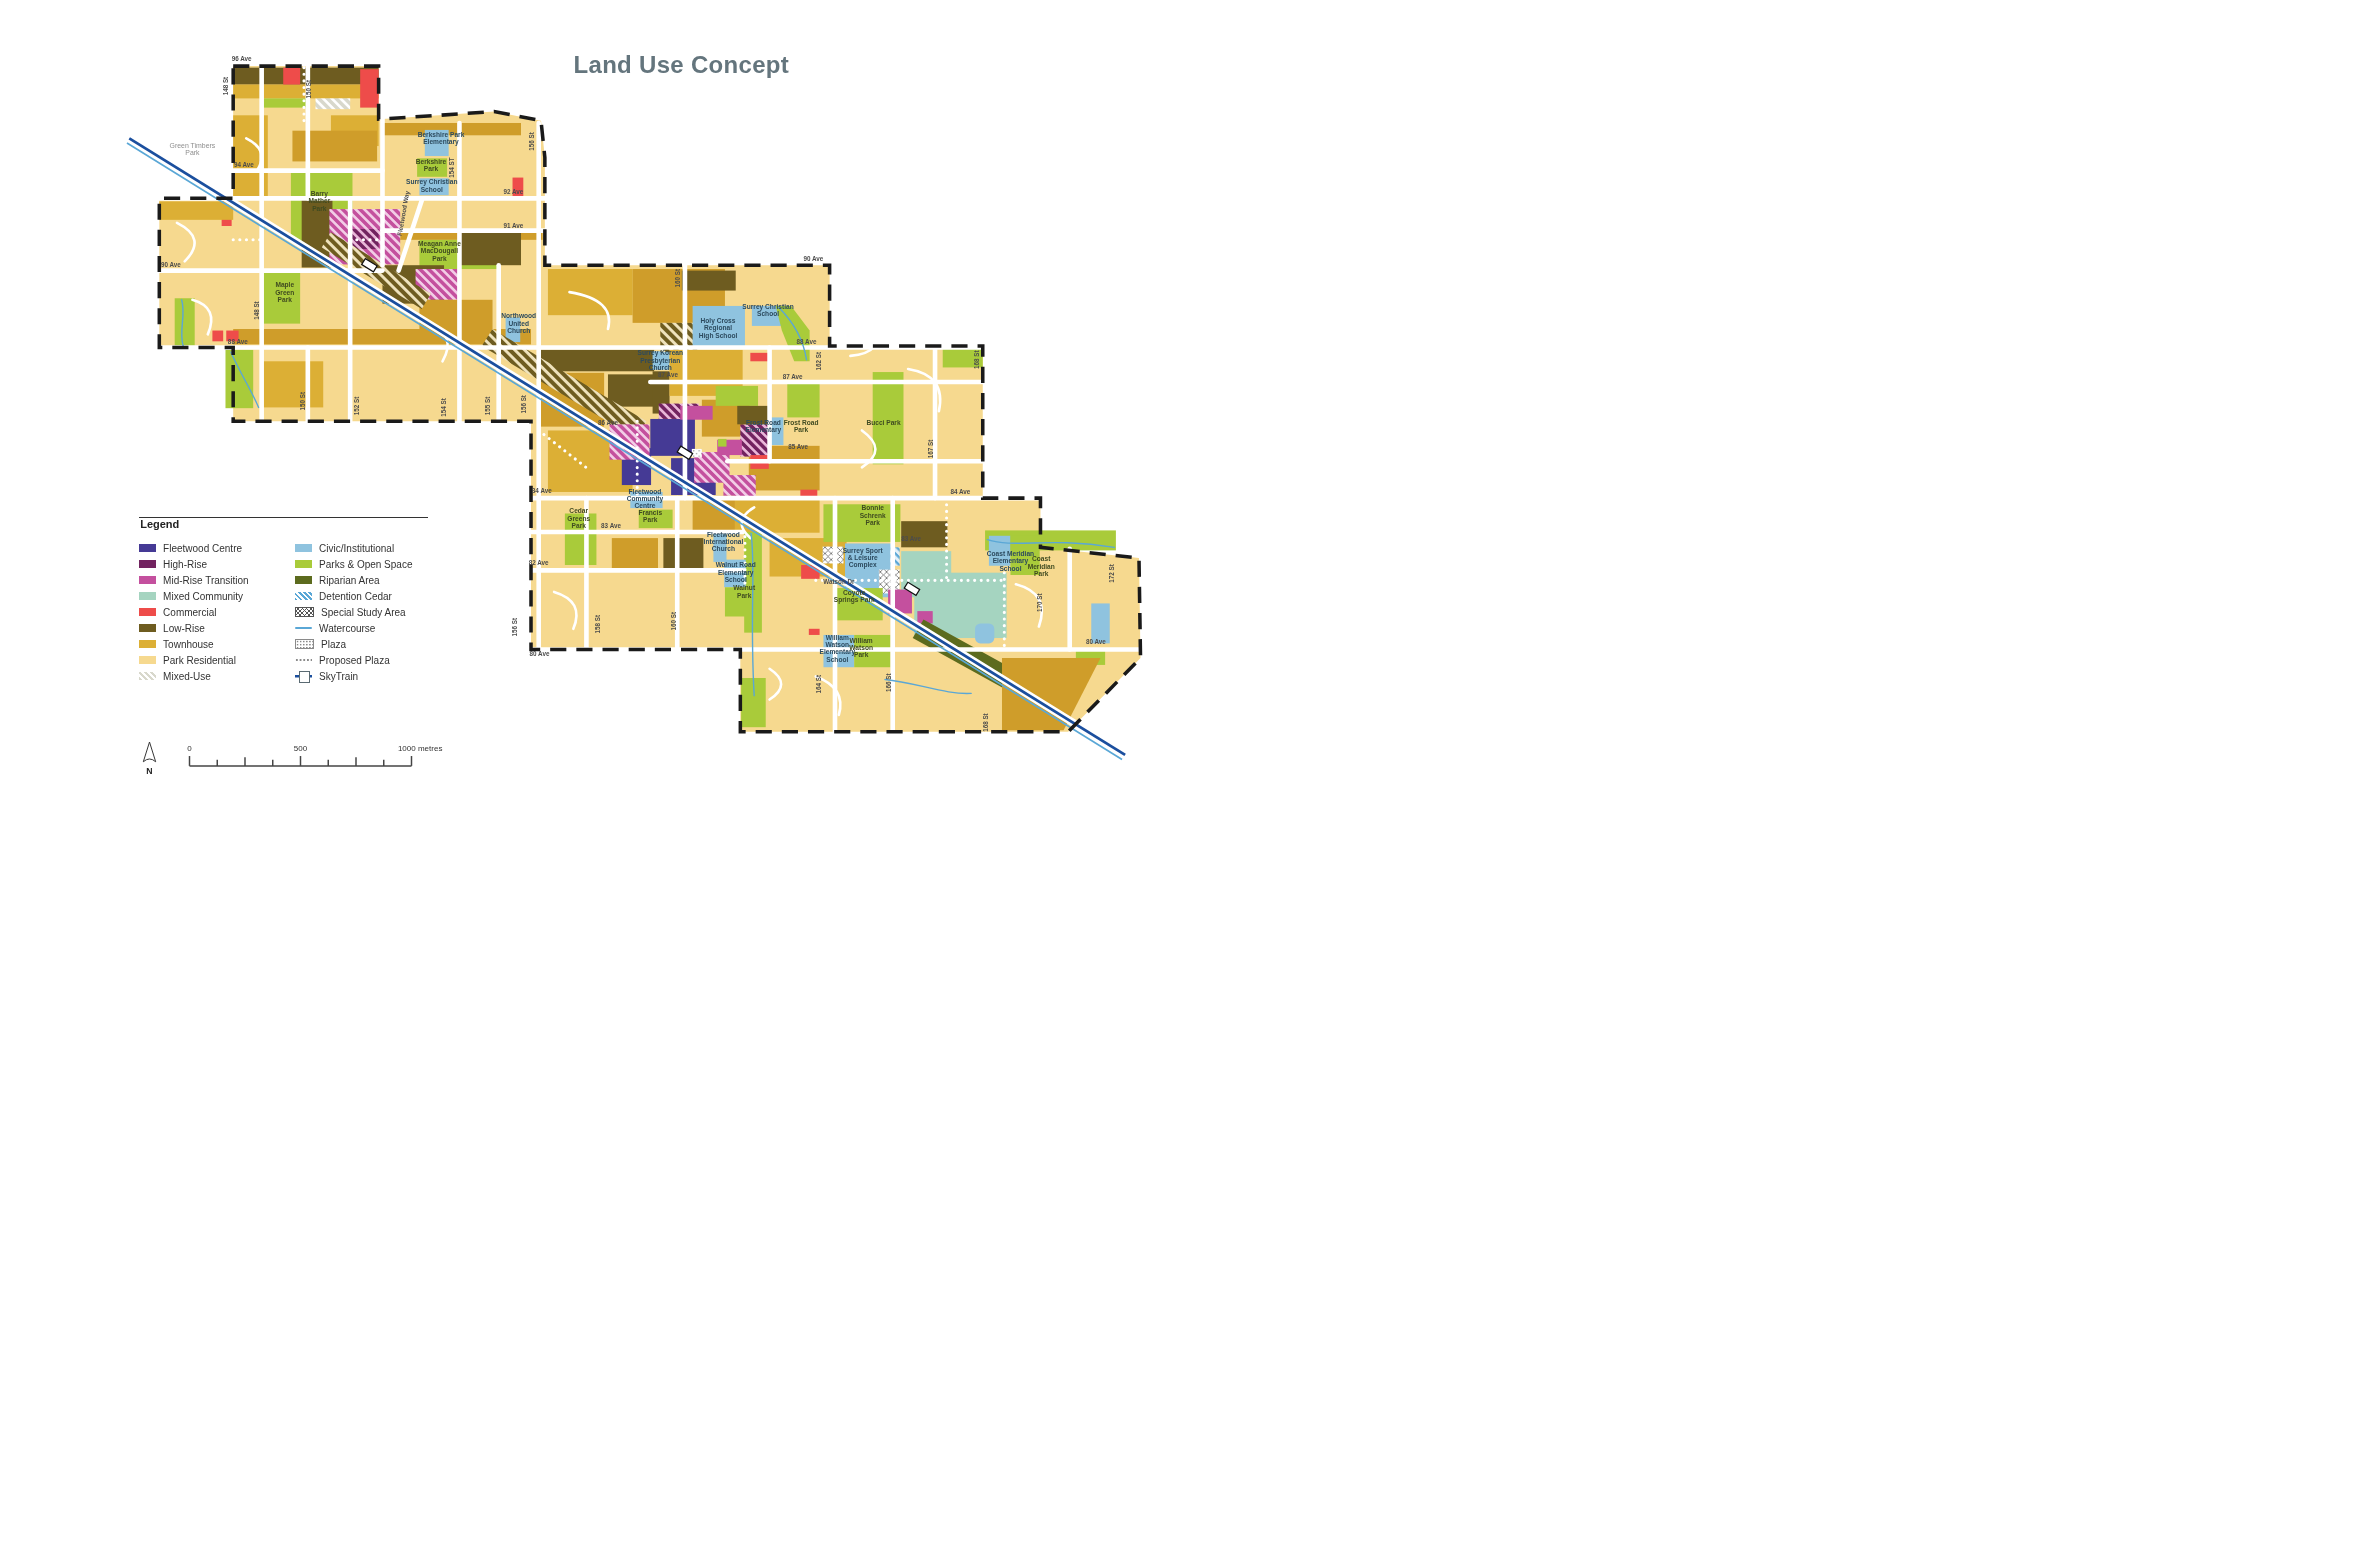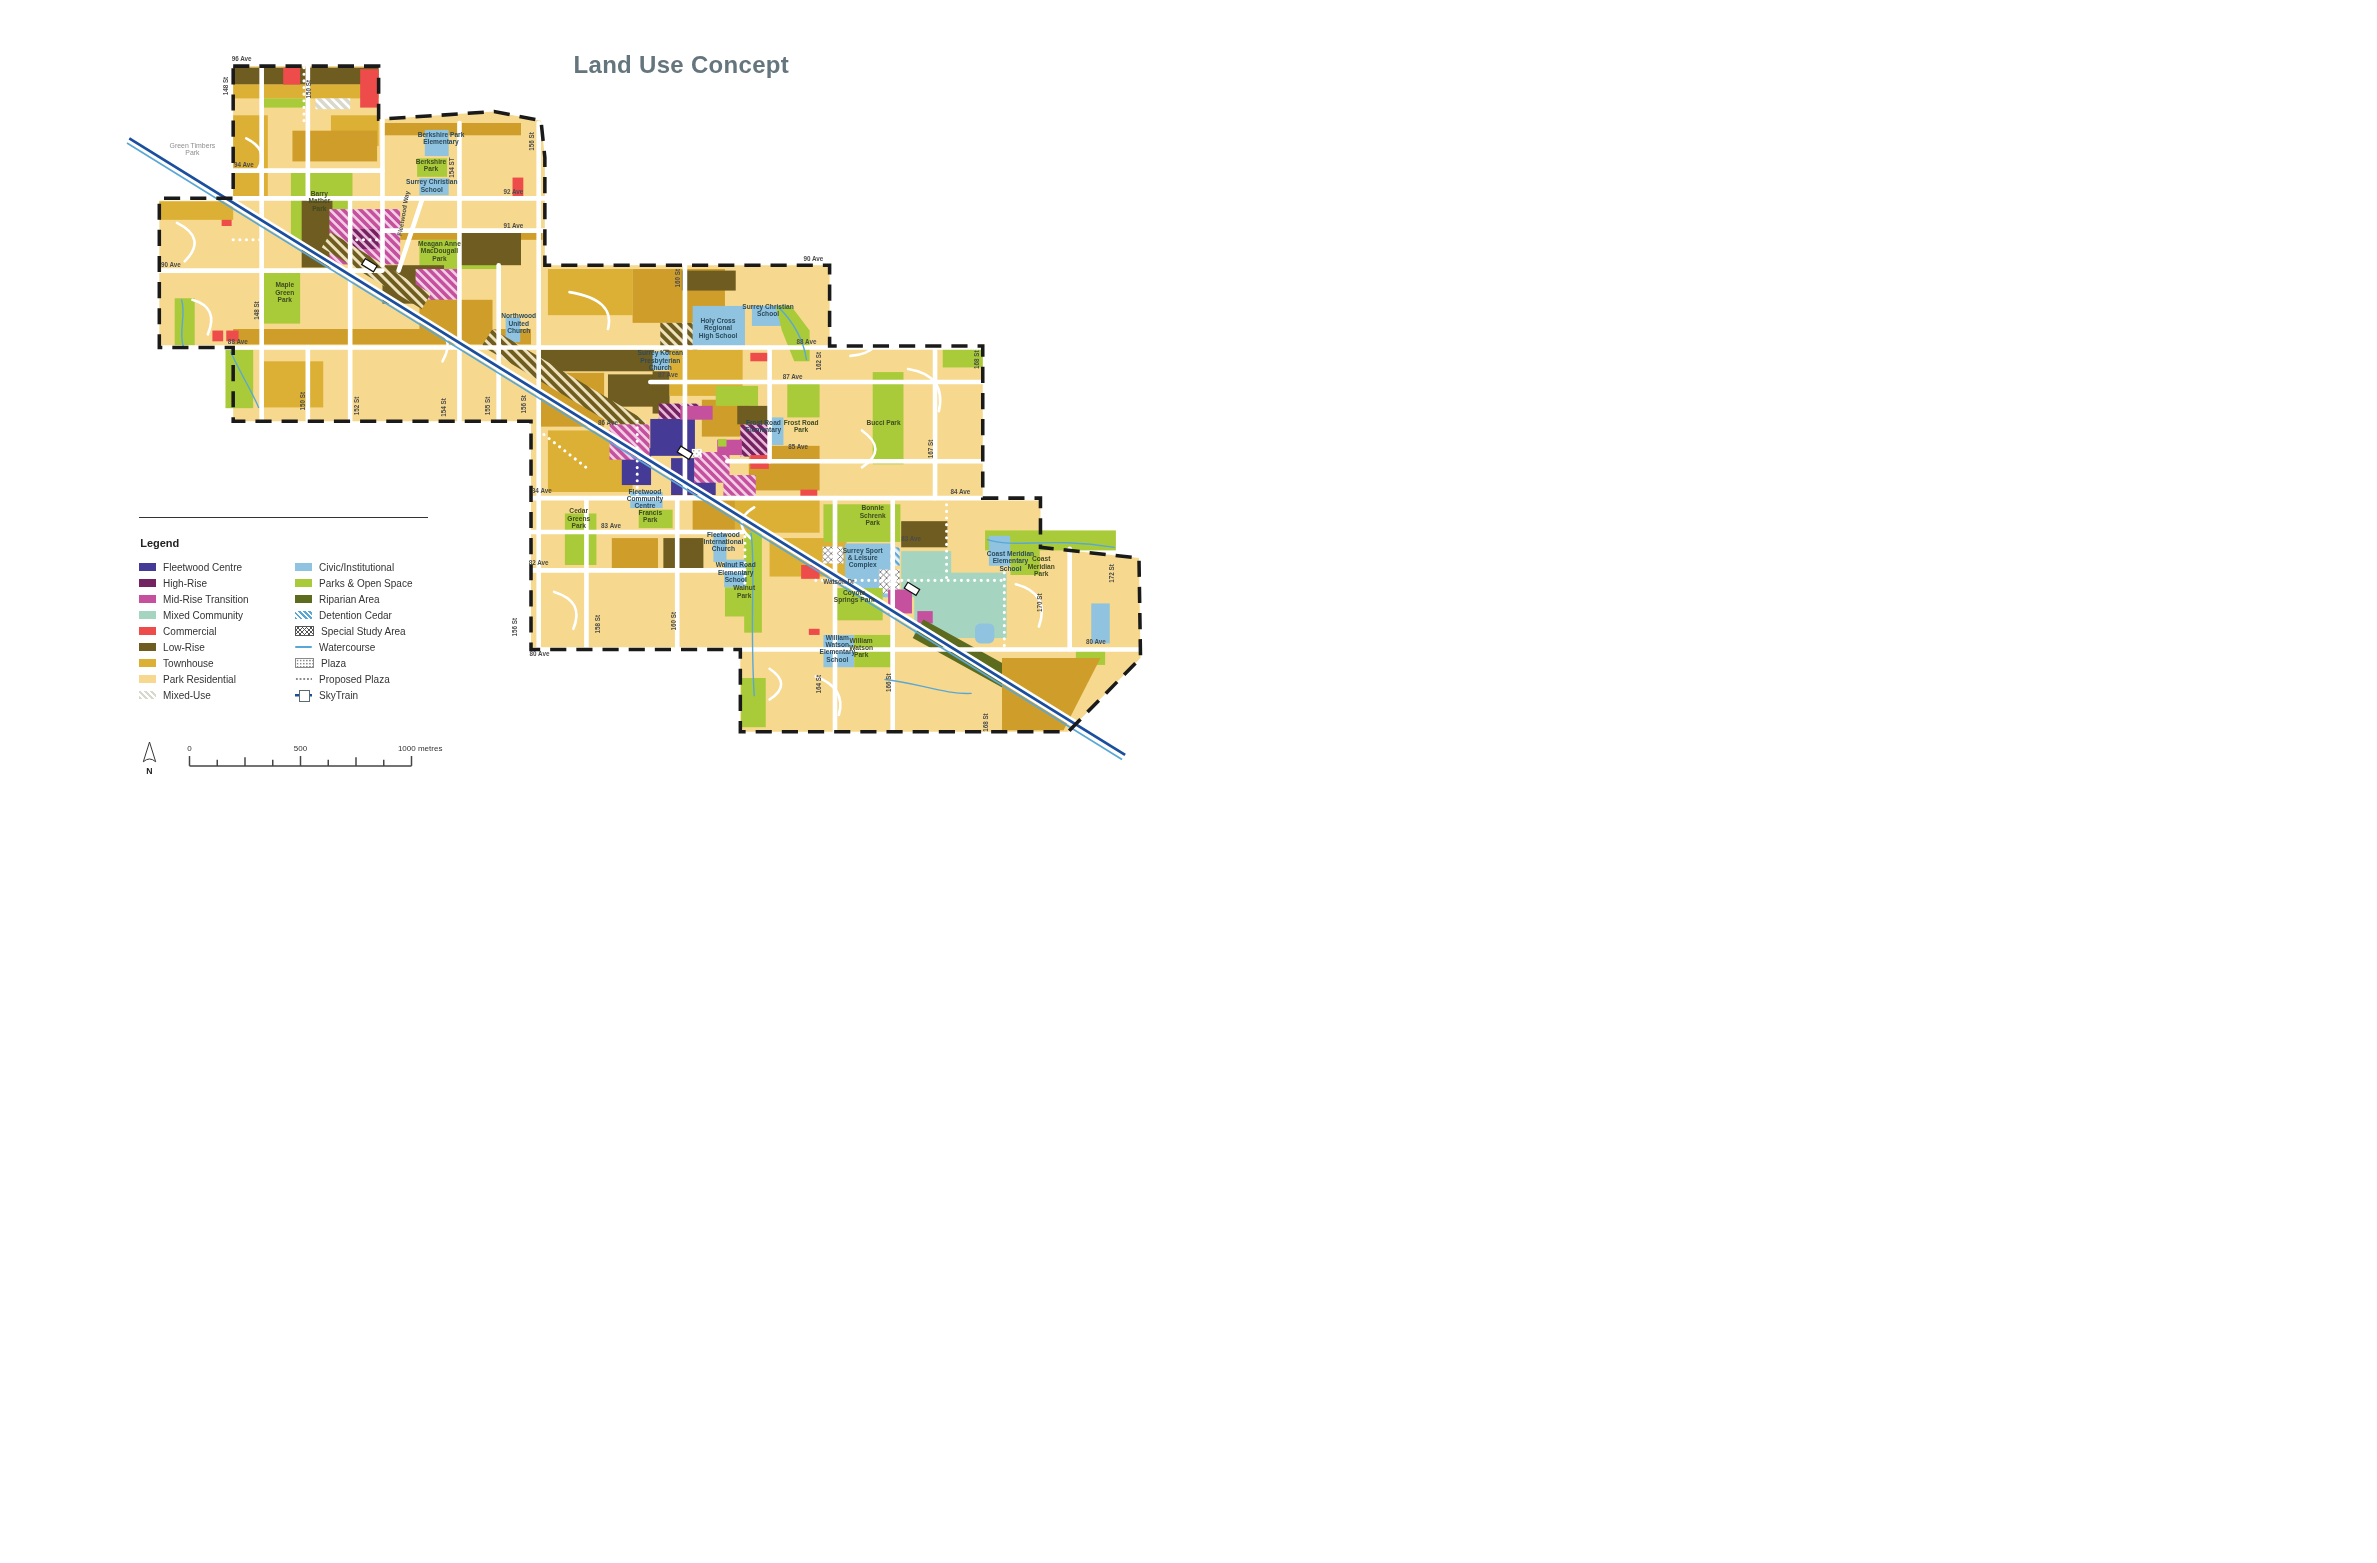--- a/index.html
+++ b/index.html
@@ -26,21 +26,21 @@
   .boundary{stroke:#1a1a1a;stroke-width:4.6;fill:none;stroke-dasharray:21 13}
   .station{fill:#ffffff;stroke:#111;stroke-width:1.6}
 
   .lbl{font-family:"Liberation Sans",sans-serif;font-weight:bold}
   .lbl-school{fill:#2c4a5e;font-size:8.6px}
   .lbl-park{fill:#3f4a20;font-size:8.6px}
   .lbl-outside{fill:#8d8d8d;font-size:9px;font-weight:normal}
   .lbl-street{fill:#4c4c4c;font-size:8.2px}
 
   
-  .legend{position:absolute;left:139px;top:517px;width:289px;border-top:1.5px solid #333;padding-top:19px;}
+  .legend{position:absolute;left:139px;top:517px;width:289px;border-top:1.5px solid #333;padding-top:0;}
   .legend-title{font-size:11px;font-weight:bold;color:#222;margin:0 0 10px 1.2px;}
   .legend-cols{display:flex;}
   .legend-col{display:flex;flex-direction:column;}
   .legend-col.c0{width:156px;}
   .legend-col.c1{width:132px;}
   .legend-row{display:flex;align-items:center;height:16px;}
   .swatch{width:17.3px;height:8px;margin-right:6.8px;flex:0 0 auto;position:relative;}
   .legend-label{font-size:10px;color:#333;white-space:nowrap;}
   .sw-line{height:2.5px !important;border-radius:1.2px;margin-top:0;}
   .sw-skytrain .stbox{position:absolute;left:3.7px;top:-1.2px;width:9.3px;height:10px;background:#fff;border:0.9px solid #5a6a72;}

